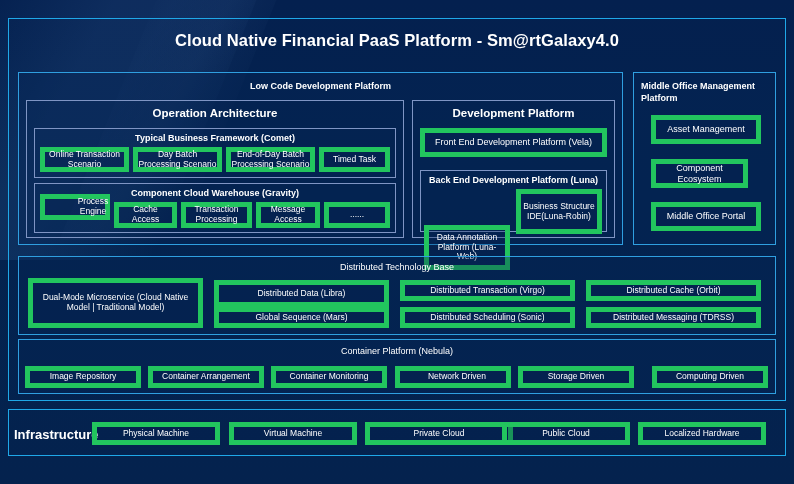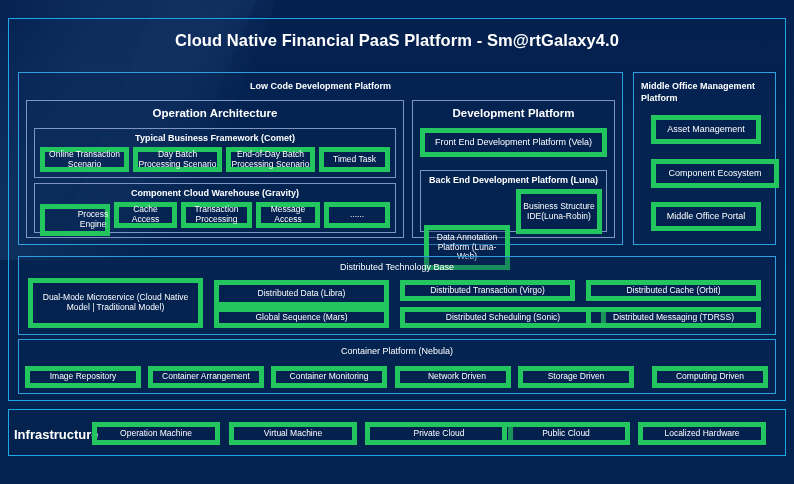--- a/index.html
+++ b/index.html
@@ -115,63 +115,63 @@
 
 <div class="subpanel" style="left:34px; top:128px; width:362px; height:50px;"></div>
 <div class="sec-title t-12" style="left:34px; top:133px; width:362px;">Typical Business Framework (Comet)</div>
 <div class="chip t-11" style="left:40px; top:147px; width:89px; height:25px;">Online Transaction Scenario</div>
 <div class="chip t-11" style="left:133px; top:147px; width:89px; height:25px;">Day Batch Processing Scenario</div>
 <div class="chip t-11" style="left:226px; top:147px; width:89px; height:25px;">End-of-Day Batch Processing Scenario</div>
 <div class="chip t-11" style="left:319px; top:147px; width:71px; height:25px;">Timed Task</div>
 
 <div class="subpanel" style="left:34px; top:183px; width:362px; height:50px;"></div>
 <div class="sec-title t-12" style="left:34px; top:188px; width:362px;">Component Cloud Warehouse (Gravity)</div>
-<div class="chip t-11" style="left:40px; top:204px; width:70px; height:32px;padding-left:36px;">Process Engine</div>
+<div class="chip t-11" style="left:40px; top:194px; width:70px; height:26px;padding-left:36px;">Process Engine</div>
 <div class="chip t-11" style="left:114px; top:202px; width:63px; height:26px;">Cache Access</div>
 <div class="chip t-11" style="left:181px; top:202px; width:71px; height:26px;">Transaction Processing</div>
 <div class="chip t-11" style="left:256px; top:202px; width:64px; height:26px;">Message Access</div>
 <div class="chip t-11" style="left:324px; top:202px; width:66px; height:26px;">......</div>
 
 <div class="subpanel" style="left:412px; top:100px; width:203px; height:138px;"></div>
 <div class="sec-title t-13" style="left:412px; top:107px; width:203px;">Development Platform</div>
 
 <div class="chip t-12" style="left:420px; top:128px; width:187px; height:29px;">Front End Development Platform (Vela)</div>
 
 <div class="subpanel" style="left:420px; top:170px; width:187px; height:62px;"></div>
 <div class="sec-title t-12" style="left:420px; top:175px; width:187px;">Back End Development Platform (Luna)</div>
 <div class="chip t-11" style="left:424px; top:189px; width:86px; height:45px;margin-top:36px;">Data Annotation Platform (Luna-Web)</div>
 <div class="chip t-11" style="left:516px; top:189px; width:86px; height:45px;">Business Structure IDE(Luna-Robin)</div>
 
 <div class="panel" style="left:633px; top:72px; width:143px; height:173px;"></div>
 <div class="sec-title t-12" style="left:641px; top:81px; width:122px; text-align:left; line-height:1.3;">Middle Office Management Platform</div>
 <div class="chip t-12" style="left:651px; top:115px; width:110px; height:29px;">Asset Management</div>
-<div class="chip t-12" style="left:651px; top:159px; width:128px; height:29px;">Component Ecosystem</div>
+<div class="chip t-12" style="left:651px; top:159px; width:97px; height:29px;">Component Ecosystem</div>
 <div class="chip t-12" style="left:651px; top:202px; width:110px; height:29px;">Middle Office Portal</div>
 
 <div class="panel" style="left:18px; top:256px; width:758px; height:79px;"></div>
 <div class="sec-title t-band" style="left:18px; top:262px; width:758px;">Distributed Technology Base</div>
 
 <div class="chip t-11" style="left:28px; top:278px; width:175px; height:50px; padding:0 6px;">Dual-Mode Microservice (Cloud Native Model | Traditional Model)</div>
 
 <div class="chip t-11" style="left:214px; top:280px; width:175px; height:27px;">Distributed Data (Libra)</div>
 <div class="chip t-11" style="left:400px; top:280px; width:175px; height:21px;">Distributed Transaction (Virgo)</div>
 <div class="chip t-11" style="left:586px; top:280px; width:175px; height:21px;">Distributed Cache (Orbit)</div>
 
 <div class="chip t-11" style="left:214px; top:307px; width:175px; height:21px;">Global Sequence (Mars)</div>
-<div class="chip t-11" style="left:400px; top:307px; width:206px; height:21px;">Distributed Scheduling (Sonic)</div>
+<div class="chip t-11" style="left:400px; top:307px; width:175px; height:21px;">Distributed Scheduling (Sonic)</div>
 <div class="chip t-11" style="left:586px; top:307px; width:175px; height:21px;">Distributed Messaging (TDRSS)</div>
 
 <div class="panel" style="left:18px; top:339px; width:758px; height:55px;"></div>
 <div class="sec-title t-band" style="left:18px; top:346px; width:758px;">Container Platform (Nebula)</div>
 <div class="chip t-11" style="left:25px; top:366px; width:116px; height:22px;">Image Repository</div>
 <div class="chip t-11" style="left:148px; top:366px; width:116px; height:22px;">Container Arrangement</div>
 <div class="chip t-11" style="left:271px; top:366px; width:116px; height:22px;">Container Monitoring</div>
 <div class="chip t-11" style="left:395px; top:366px; width:116px; height:22px;padding-left:8px;">Network Driven</div>
 <div class="chip t-11" style="left:518px; top:366px; width:116px; height:22px;">Storage Driven</div>
 <div class="chip t-11" style="left:652px; top:366px; width:116px; height:22px;">Computing Driven</div>
 
 <div class="outer-frame" style="left:8px; top:409px; width:778px; height:47px;"></div>
 <div class="sec-title t-12" style="left:14px; top:427px; width:80px; text-align:right; font-size:13px;">Infrastructure</div>
-<div class="chip t-11" style="left:92px; top:422px; width:128px; height:23px;">Operation Machine</div>
+<div class="chip t-11" style="left:92px; top:422px; width:128px; height:23px;">Physical Machine</div>
 <div class="chip t-11" style="left:229px; top:422px; width:128px; height:23px;">Virtual Machine</div>
 <div class="chip t-11" style="left:365px; top:422px; width:148px; height:23px;">Private Cloud</div>
 <div class="chip t-11" style="left:502px; top:422px; width:128px; height:23px;">Public Cloud</div>
 <div class="chip t-11" style="left:638px; top:422px; width:128px; height:23px;">Localized Hardware</div>
 
 </body></html>

